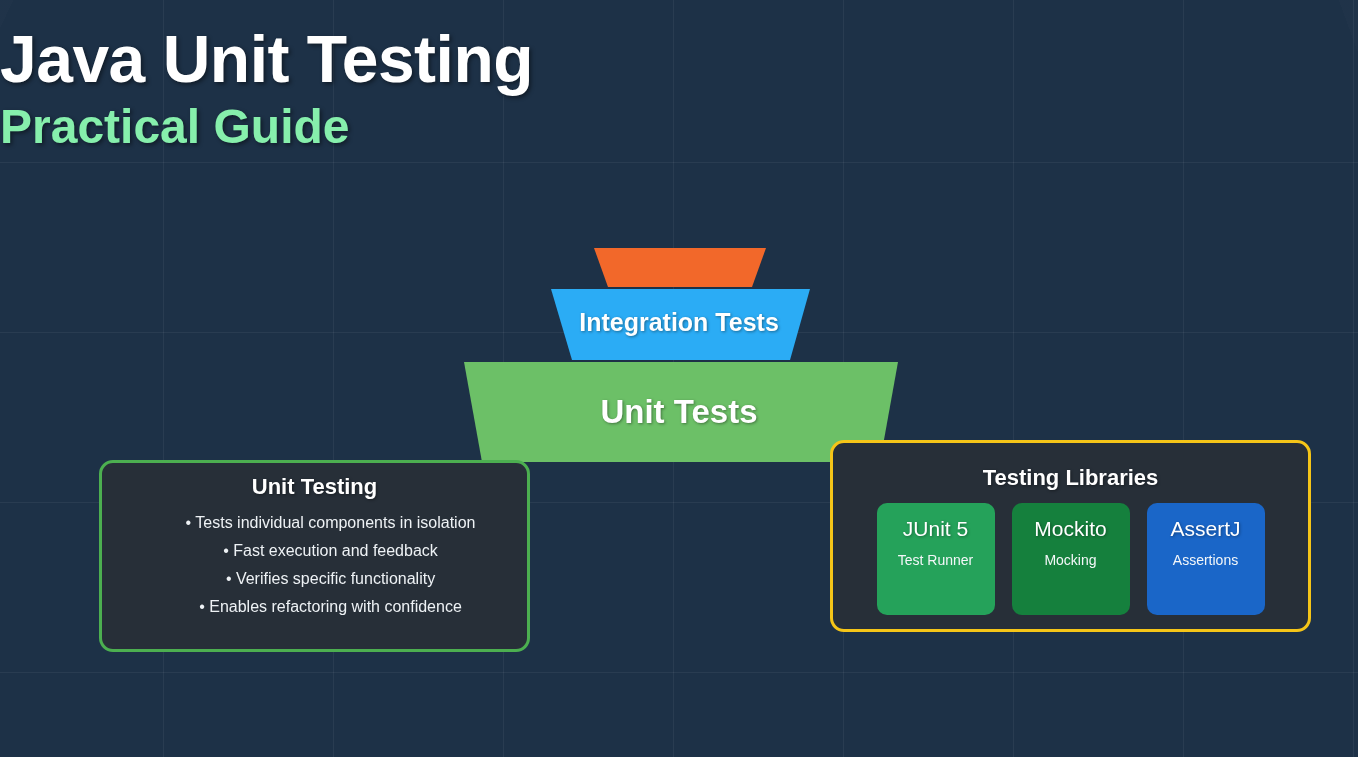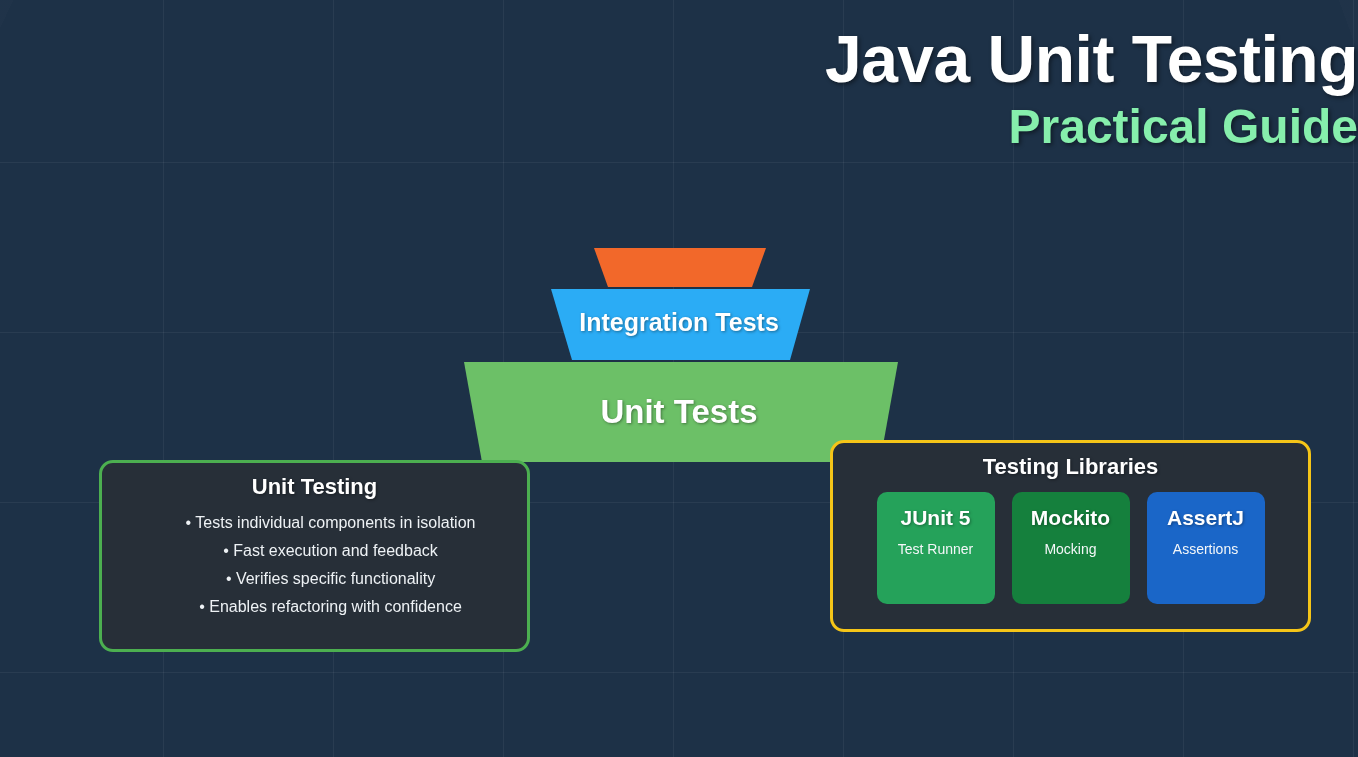--- a/index.html
+++ b/index.html
@@ -39,21 +39,21 @@
       linear-gradient(250deg, rgba(255,255,255,0.010) 0 18px, transparent 18px 47px);
     pointer-events: none;
   }
 
   
   #title-block {
     position: absolute;
     top: 24px;
     left: 0;
     width: 100%;
-    text-align: right;
+    text-align: left;
   }
   #main-title {
     font-size: 66px;
     font-weight: bold;
     color: #ffffff;
     letter-spacing: -0.5px;
     line-height: 1.08;
     text-shadow: 2px 2px 4px rgba(0,0,0,0.45);
   }
   #sub-title {
@@ -101,21 +101,21 @@
     height: 192px;
     border: 3px solid #4caf50;
     padding-top: 11px;
   }
   #card-testing-libraries {
     left: 830px;
     top: 440px;
     width: 481px;
     height: 192px;
     border: 3px solid #f5c518;
-    padding-top: 11px;
+    padding-top: 22px;
   }
   .card-title {
     text-align: center;
     color: #ffffff;
     font-size: 22px;
     font-weight: bold;
     text-shadow: 1px 1px 3px rgba(0,0,0,0.4);
   }
   .bullet-list {
     margin: 9px 0 0 0;
@@ -143,21 +143,21 @@
     height: 112px;
     border-radius: 10px;
     display: flex;
     flex-direction: column;
     align-items: center;
     padding-top: 14px;
     box-sizing: border-box;
   }
   .lib-name {
     font-size: 21px;
-    font-weight: bold;
+    font-weight: normal;
     color: #ffffff;
     text-shadow: 1px 1px 3px rgba(0,0,0,0.35);
     white-space: nowrap;
   }
   .lib-role {
     font-size: 14px;
     color: #f4f7f9;
     margin-top: 11px;
     white-space: nowrap;
   }

